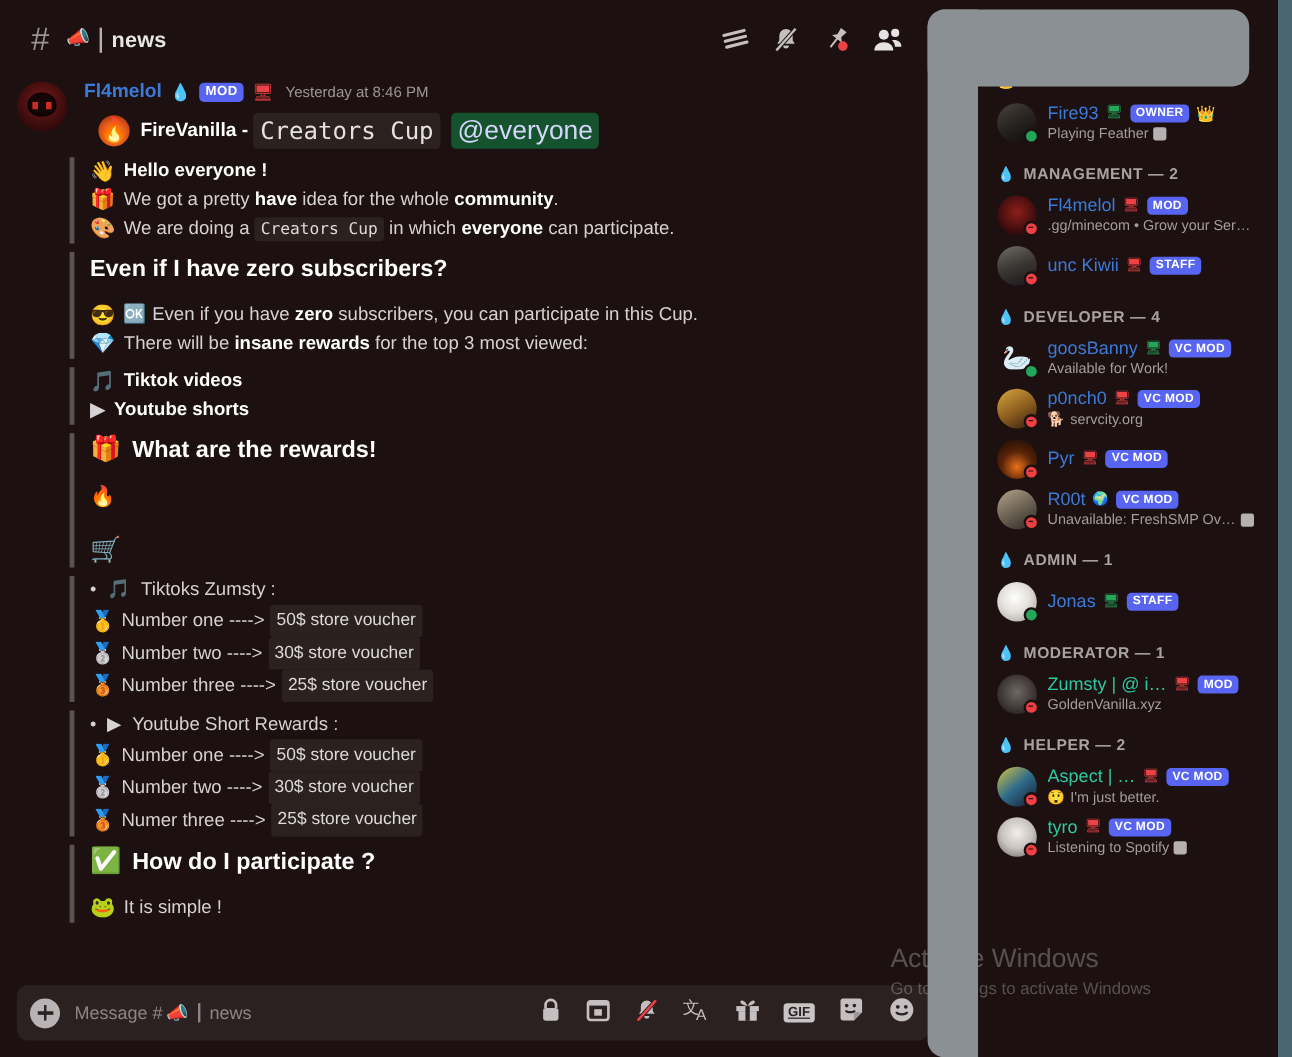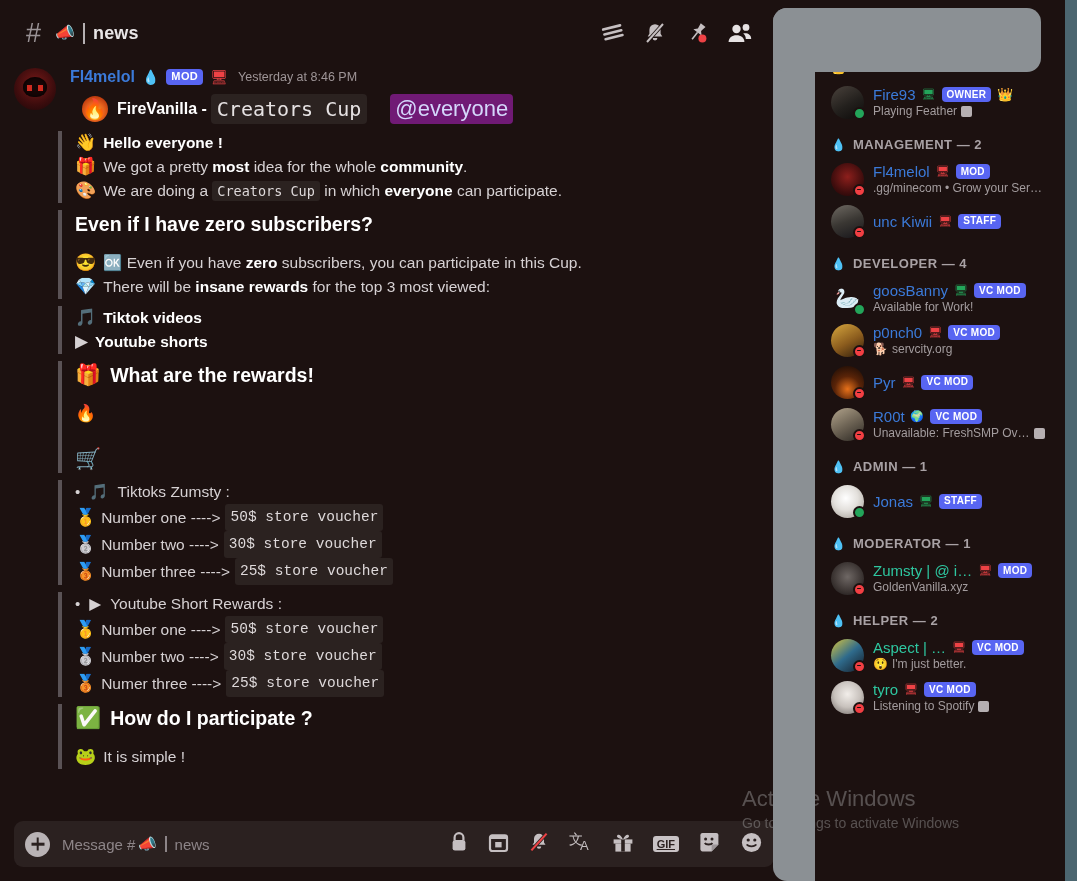--- a/index.html
+++ b/index.html
@@ -94,22 +94,22 @@
     font-size: 20px; line-height: 26px; text-align: center;
   }
   .big-title { color: #fff; font-size: 16px; font-weight: 700; }
   .code-inline {
     background: #2b2220; color: #e6e2e3;
     font-family: "DejaVu Sans Mono", monospace;
     font-size: 20px; padding: 3px 6px; border-radius: 4px;
     margin: 0 4px;
   }
   .mention {
-    background: #701a75; color: #d4d7fb; font-size: 22px;
-    padding: 2px 5px; border-radius: 4px; margin-left: 19px;
+    background: #14532d; color: #d4d7fb; font-size: 22px;
+    padding: 2px 5px; border-radius: 4px; margin-left: 5px;
   }
 
   
   .quote {
     border-left: 4px solid #5a5255;
     padding-left: 13px; margin-left: 58px; margin-top: 7px;
   }
   .qline {
     display: flex; align-items: flex-start; gap: 7px;
     color: #d6d1d3; font-size: 15.5px; line-height: 22px;
@@ -136,21 +136,21 @@
     color: #d6d1d3; font-size: 15.5px; line-height: 24px;
   }
   .dot { color: #d6d1d3; font-size: 15px; }
   .rw-line {
     display: flex; align-items: center; gap: 5px;
     color: #d6d1d3; font-size: 15.5px; line-height: 23px;
   }
   .medal { font-size: 17px; line-height: 1; }
   .code-vou {
     background: #2b2220; color: #ded9da;
-    font-family: Liberation Mono, monospace;
+    font-family: Liberation Sans, sans-serif;
     font-size: 14.5px; padding: 2px 5px; border-radius: 3px;
   }
 
   
   .inputbar {
     position: absolute; left: 14px; bottom: 14px;
     width: 760px; height: 46px;
     background: #2b2120; border-radius: 9px;
     display: flex; align-items: center; padding: 0 11px;
   }
@@ -349,21 +349,21 @@
         </div>
       </div>
 
       <div class="quote" id="q-intro">
           <div class="qline">
             <span class="em">👋</span>
             <span><b>Hello everyone !</b></span>
           </div>
           <div class="qline">
             <span class="em">🎁</span>
-            <span><span>We got a pretty </span><b>most</b><span> idea for the whole </span><b>community</b><span>.</span></span>
+            <span><span>We got a pretty </span><b>have</b><span> idea for the whole </span><b>community</b><span>.</span></span>
           </div>
           <div class="qline">
             <span class="em">🎨</span>
             <span><span>We are doing a </span><span class="code-sm">Creators Cup</span><span> in which </span><b>everyone</b><span> can participate.</span></span>
           </div>
         </div>
 
       <div class="quote" id="q-zero">
           <div class="qh">
             <span>Even if I have zero subscribers?</span>

